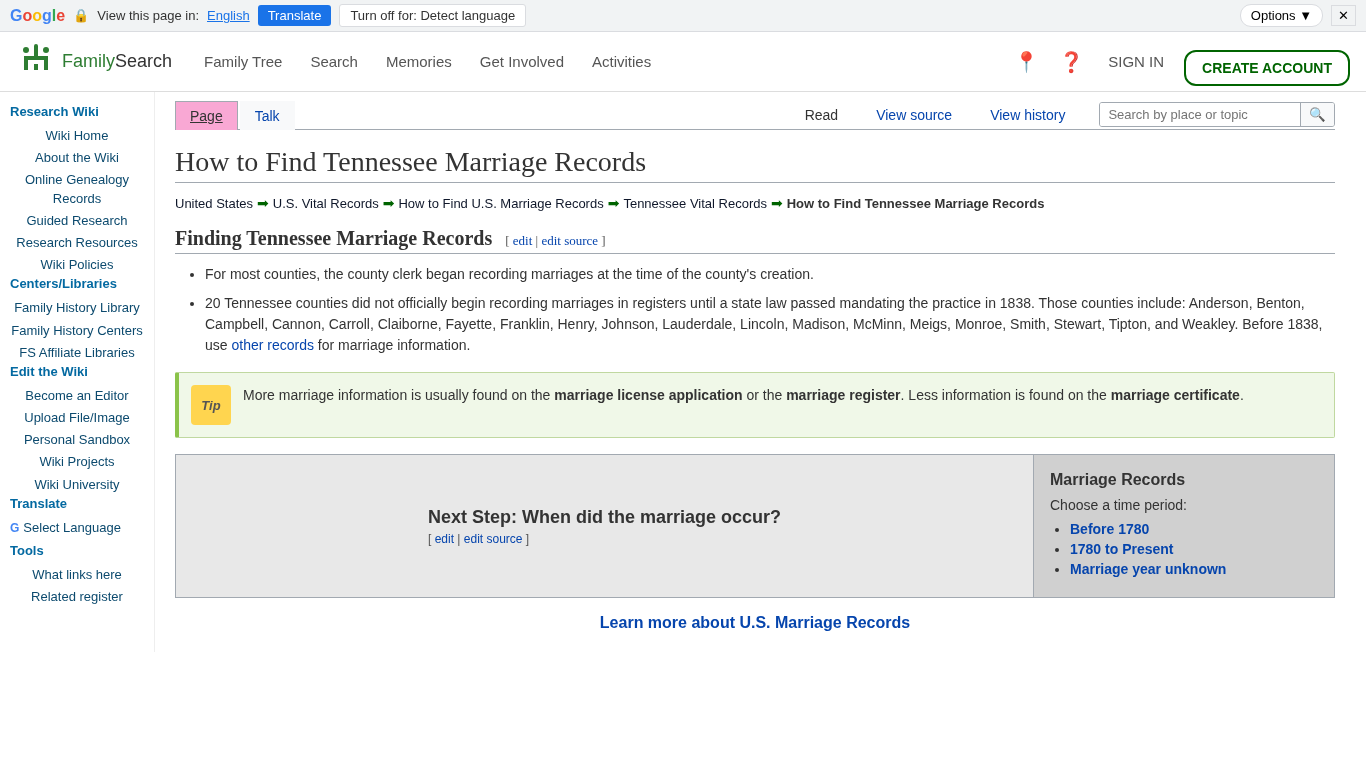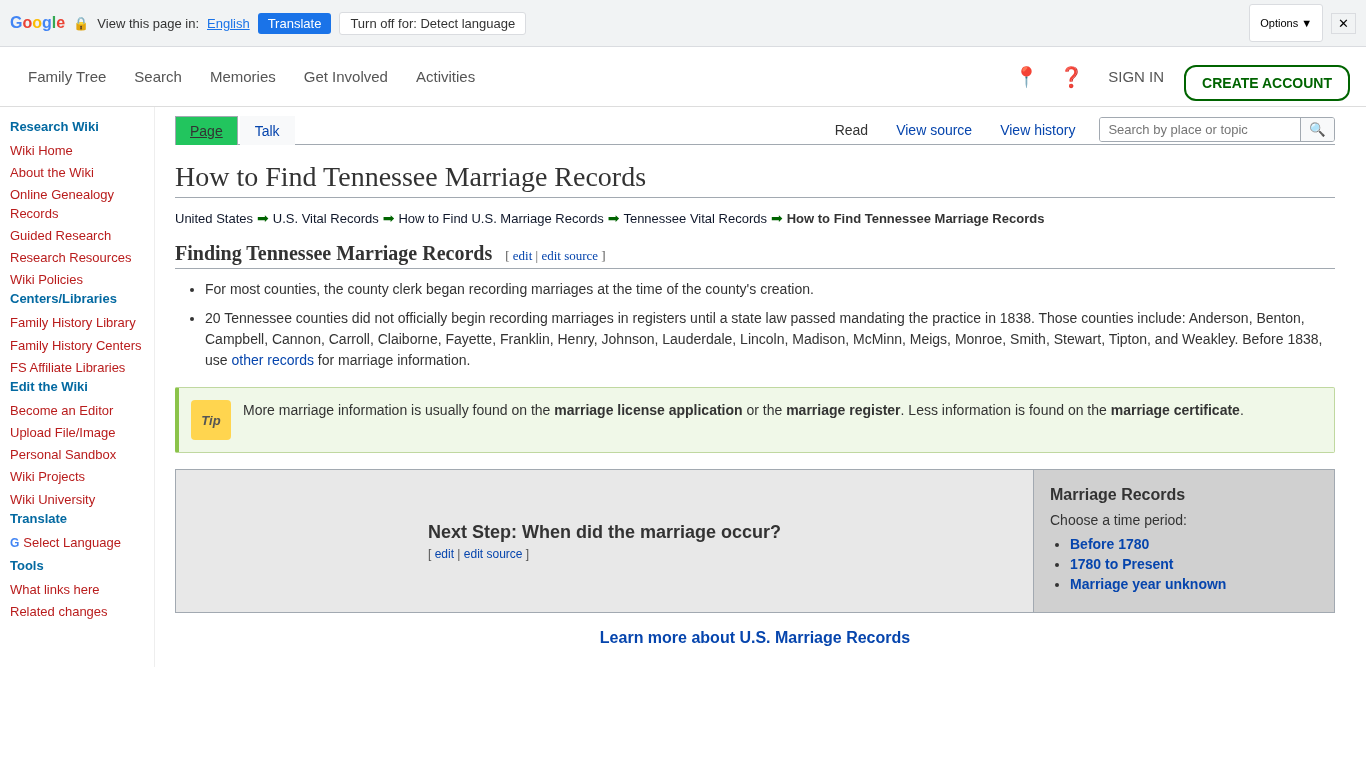--- a/index.html
+++ b/index.html
@@ -26,21 +26,21 @@
     .translate-btn {
       background: #1a73e8; color: #fff; border: none; padding: 3px 10px;
       border-radius: 3px; cursor: pointer; font-size: 13px;
     }
     .turnoff-btn {
       background: #fff; color: #333; border: 1px solid #dadce0; padding: 3px 10px;
       border-radius: 3px; cursor: pointer; font-size: 13px;
     }
     .options-btn {
       margin-left: auto; background: #fff; border: 1px solid #dadce0;
-      padding: 12px 10px; border-radius: 3px; cursor: pointer; font-size: 11px;
+      padding: 3px 10px; border-radius: 11px; cursor: pointer; font-size: 13px;
     }
     .close-x {
       background: none; border: 1px solid #dadce0; padding: 2px 6px;
       cursor: pointer; font-size: 13px;
     }
 
     
     #main-header {
       background: #fff;
       border-bottom: 1px solid #ddd;
@@ -119,25 +119,26 @@
       border-right: 1px solid #eee;
     }
     .sidebar-section-title {
       font-weight: bold;
       font-size: 13px;
       color: #0369a1;
       margin-bottom: 6px;
     }
     .sidebar-link {
       display: block;
-      color: #b91c1c;
+      color: #0c4a6e;
       text-decoration: none;
       padding: 2px 0;
       font-size: 13px;
       line-height: 1.4;
+      text-align: center;
     }
 
     
     #main-content {
       flex: 1;
       padding: 0 20px 20px;
       max-width: 1200px;
     }
 
     
@@ -155,31 +156,31 @@
       color: #0645ad;
       text-decoration: none;
       border: 1px solid transparent;
       border-bottom: none;
       margin-right: 2px;
       background: #f8f9fa;
       position: relative;
       bottom: -1px;
     }
     .tab.active {
-      background: #22c55e;
+      background: #f9a8d4;
       border-color: #a2a9b1;
       border-bottom-color: #fff;
       color: #333;
       text-decoration: underline;
     }
     .tab-actions {
       margin-left: auto;
       display: flex;
       align-items: center;
-      gap: 4px;
+      gap: 14px;
     }
     .tab-action-link {
       color: #0645ad;
       text-decoration: none;
       font-size: 14px;
       padding: 6px 12px;
       cursor: pointer;
     }
     .tab-action-link.active { color: #333; }
     .search-box-tab {
@@ -352,20 +353,38 @@
   <a href="#">English</a>
   <button class="translate-btn">Translate</button>
   <button class="turnoff-btn">Turn off for: Detect language</button>
   <button class="options-btn">
     <span>Options</span> ▼
   </button>
   <button class="close-x">✕</button>
 </div>
 
 <div id="main-header">
+  <a class="logo-area" href="#">
+    <svg class="logo-icon" viewBox="0 0 40 40">
+      <rect x="0" y="0" width="40" height="40" fill="none"></rect>
+      <g fill="#2e7d32">
+        <rect x="18" y="4" width="4" height="12"></rect>
+        <rect x="8" y="14" width="24" height="4"></rect>
+        <rect x="8" y="14" width="4" height="14"></rect>
+        <rect x="28" y="14" width="4" height="14"></rect>
+        <rect x="18" y="22" width="4" height="6"></rect>
+        <circle cx="10" cy="8" r="3"></circle>
+        <circle cx="20" cy="4" r="2"></circle>
+        <circle cx="30" cy="8" r="3"></circle>
+      </g>
+    </svg>
+    <span class="logo-text">
+      <span style="color:#2e7d32">Family</span>Search
+    </span>
+  </a>
 
   <nav class="main-nav">
     <a class="nav-item" href="#">Family Tree</a>
     <a class="nav-item" href="#">Search</a>
     <a class="nav-item" href="#">Memories</a>
     <a class="nav-item" href="#">Get Involved</a>
     <a class="nav-item" href="#">Activities</a>
   </nav>
 
   <div class="header-right">
@@ -410,21 +429,21 @@
       <div class="sidebar-section-title">Translate</div>
       <div style="display:flex; align-items:center; gap:4px; margin-bottom:4px;">
         <span style="color:#4285f4; font-weight:bold; font-size:12px;">G</span>
         <a class="sidebar-link" href="#" style="display:inline;">Select Language</a>
       </div>
     </div>
 
     <div>
       <div class="sidebar-section-title">Tools</div>
       <a class="sidebar-link" href="#">What links here</a>
-      <a class="sidebar-link" href="#">Related changes</a>
+      <a class="sidebar-link" href="#">Related register</a>
     </div>
   </div>
 
   <div id="main-content">
 
     <div id="page-tabs">
       <a class="tab active" href="#">Page</a>
       <a class="tab" href="#">Talk</a>
       <div class="tab-actions">
         <a class="tab-action-link active" href="#">Read</a>

